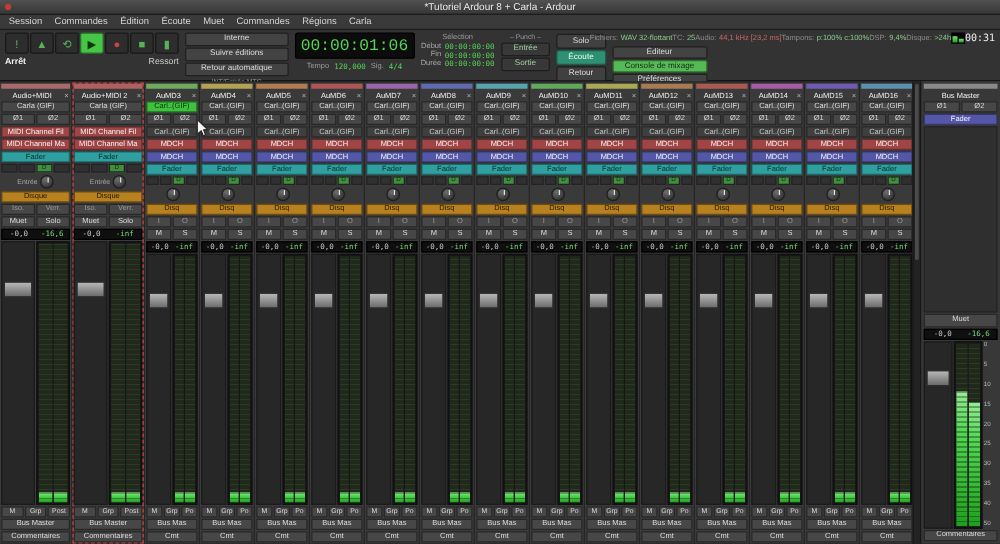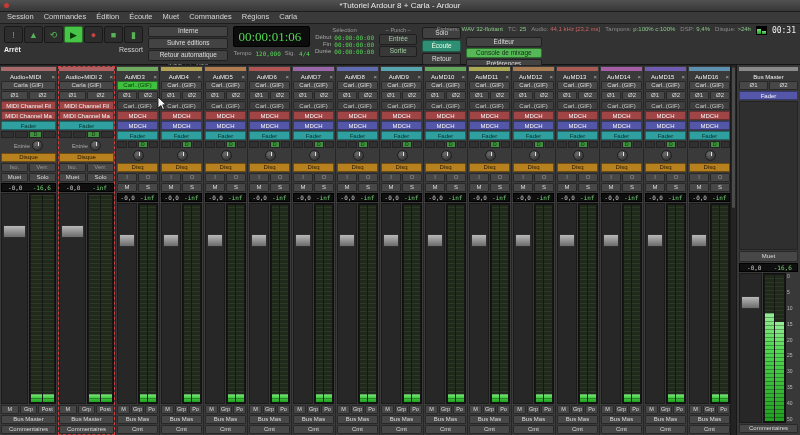--- a/index.html
+++ b/index.html
@@ -15,36 +15,36 @@
   .transport-row{display:flex;gap:1px}
   .tbtn{width:19px;height:17px;background:#2d2d2d;border:1px solid #191919;border-radius:2px;color:#58b358;font-size:9px;display:flex;align-items:center;justify-content:center;box-sizing:border-box}
   .tbtn.on{background:#46c546;color:#0a3a0a;border-color:#2a702a}
   .tbtn.rec{color:#c84444}
   .transport-labels{display:flex;justify-content:space-between;font-size:7px;color:#f0f0f0;padding-top:3px}
   .tl-stop{font-weight:bold}
   .tl-spring{color:#cfcfcf}
   .sync-stack{width:88px;display:flex;flex-direction:column;gap:1px}
   .sync-btn{height:9px;background:#434343;border:1px solid #212121;border-radius:2px;font-size:6.5px;line-height:8px;text-align:center;color:#ddd;overflow:hidden;white-space:nowrap}
   .mtc-label{font-size:5.5px;color:#9a9a9a;text-align:center;padding-top:1px}
-  .clockbox{background:#0c0c0c;border:1px solid #000;border-radius:2px;padding:1px 4px;color:#54d854;font-family:Liberation Serif, serif;font-size:13px;line-height:17px;white-space:nowrap}
+  .clockbox{background:#0c0c0c;border:1px solid #000;border-radius:2px;padding:1px 4px;color:#54d854;font-family:Liberation Mono, monospace;font-size:13px;line-height:17px;white-space:nowrap}
   .tempo-row{display:flex;gap:4px;font-size:6px;color:#9a9a9a;justify-content:center;padding-top:3px;font-family:"Liberation Sans",sans-serif}
   .tval{color:#54d854;font-family:"DejaVu Sans Mono",monospace}
   .sel-group{display:flex;flex-direction:column;font-size:6px;padding-top:1px}
   .sel-title{color:#9a9a9a;text-align:center;margin-bottom:1px}
   .selrow{display:flex;gap:3px;justify-content:flex-end;line-height:7px}
   .sl{color:#a8a8a8}
   .sv{color:#54d854;font-family:"DejaVu Sans Mono",monospace}
   .punch-group{display:flex;flex-direction:column;gap:1px;width:42px;padding-top:1px}
   .punch-title{font-size:5.5px;color:#9a9a9a;text-align:center}
   .pbtn{height:9px;background:#383838;border:1px solid #1e1e1e;border-radius:2px;font-size:6.5px;line-height:8px;text-align:center;color:#9ecf9e}
   .mon-group{display:flex;flex-direction:column;gap:1px;width:42px;padding-top:1px}
   .mbtn{height:10px;background:#404040;border:1px solid #1e1e1e;border-radius:2px;font-size:6.5px;line-height:9px;text-align:center;color:#ddd}
   .mbtn.on{background:#2f8f74;color:#eaffea;border-color:#1d5a48}
   .right-col{margin-left:auto;display:flex;flex-direction:column;gap:2px;min-width:210px}
-  .statusline{display:flex;gap:5px;font-size:6px;align-items:flex-start;justify-content:flex-end;height:9px;white-space:nowrap}
+  .statusline{display:flex;gap:0;font-size:6px;align-items:center;justify-content:flex-end;height:9px;white-space:nowrap}
   .stitem{display:flex;gap:2px}
   .stl{color:#8b8b8b}
   .minimeter{width:13px;height:9px;background:#000;display:flex;align-items:flex-end;gap:1px;padding:1px;box-sizing:border-box}
   .minimeter i{display:block;width:4px;background:linear-gradient(to top,#1f9f1f,#7ae07a)}
   .statusclock{font-family:"DejaVu Sans Mono",monospace;font-size:8px;color:#f0f0f0}
   .vbtn-stack{display:flex;flex-direction:column;gap:1px;width:76px}
   .vbtn{height:8px;background:#434343;border:1px solid #212121;border-radius:2px;font-size:6.5px;line-height:7px;text-align:center;color:#ddd;overflow:hidden;white-space:nowrap}
   .vbtn.on{background:#57b857;color:#0f2e14;border-color:#2a702a}
   
   .mixer{flex:1;display:flex;min-height:0;background:#262626}

